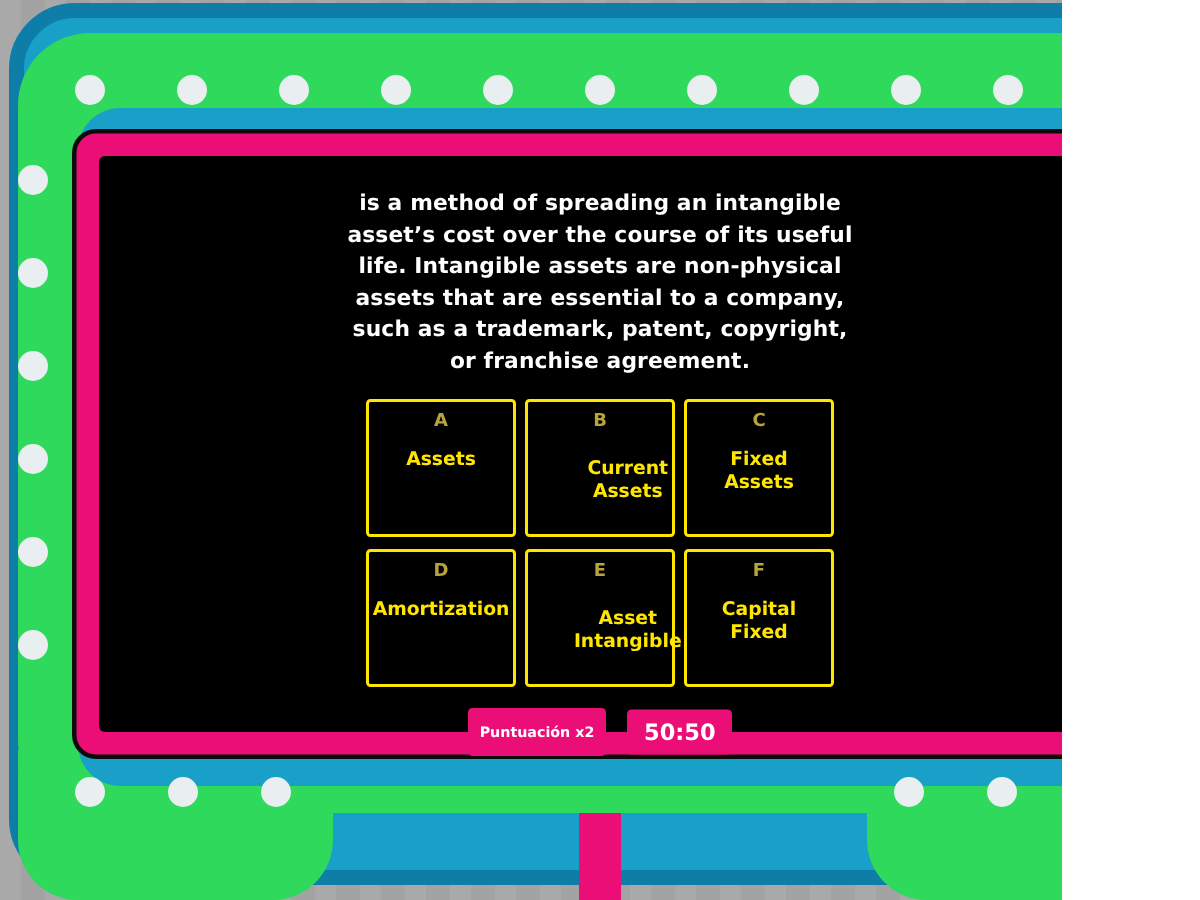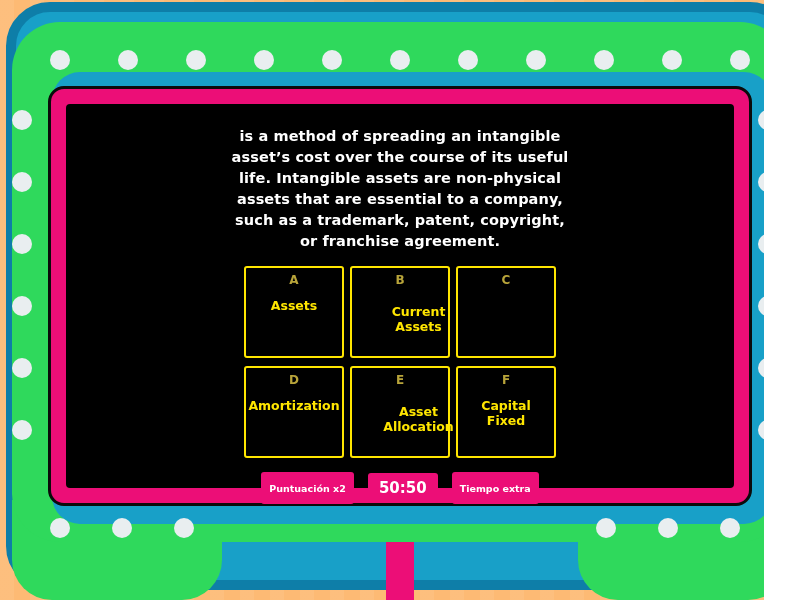--- a/index.html
+++ b/index.html
@@ -6,22 +6,22 @@
   html, body {
     margin: 0; padding: 0;
     width: 800px; height: 600px;
     overflow: hidden;
     font-family: "DejaVu Sans", sans-serif;
   }
 
   
   #stage {
     position: relative;
-    width: 764px; height: 600px;
-    background: #fdba74;
+    width: 708px; height: 600px;
+    background: #a3a3a3;
     overflow: hidden;
   }
   
   #stage-stripes {
     position: absolute; inset: 0;
     background: repeating-linear-gradient(
       90deg,
       rgba(255,255,255,0.07) 0px,
       rgba(255,255,255,0.07) 14px,
       rgba(0,0,0,0.0) 14px,
@@ -222,39 +222,39 @@
         <div class="answer-text">Assets</div>
       </div>
 
       <div class="answer tall">
         <div class="answer-letter">B</div>
         <div class="answer-text">Current Assets</div>
       </div>
 
       <div class="answer">
         <div class="answer-letter">C</div>
+        <div class="answer-text">Fixed Assets</div>
       </div>
 
       <div class="answer">
         <div class="answer-letter">D</div>
         <div class="answer-text">Amortization</div>
       </div>
 
       <div class="answer tall">
         <div class="answer-letter">E</div>
-        <div class="answer-text">Asset Allocation</div>
+        <div class="answer-text">Asset Intangible</div>
       </div>
 
       <div class="answer">
         <div class="answer-letter">F</div>
         <div class="answer-text">Capital Fixed</div>
       </div>
 
     </div>
 
     <div class="powerups">
       <div class="powerup pu-small">Puntuación x2</div>
       <div class="powerup pu-mid">50:50</div>
-      <div class="powerup pu-small">Tiempo extra</div>
     </div>
 
   </div>
 </div>
 
 </body></html>

